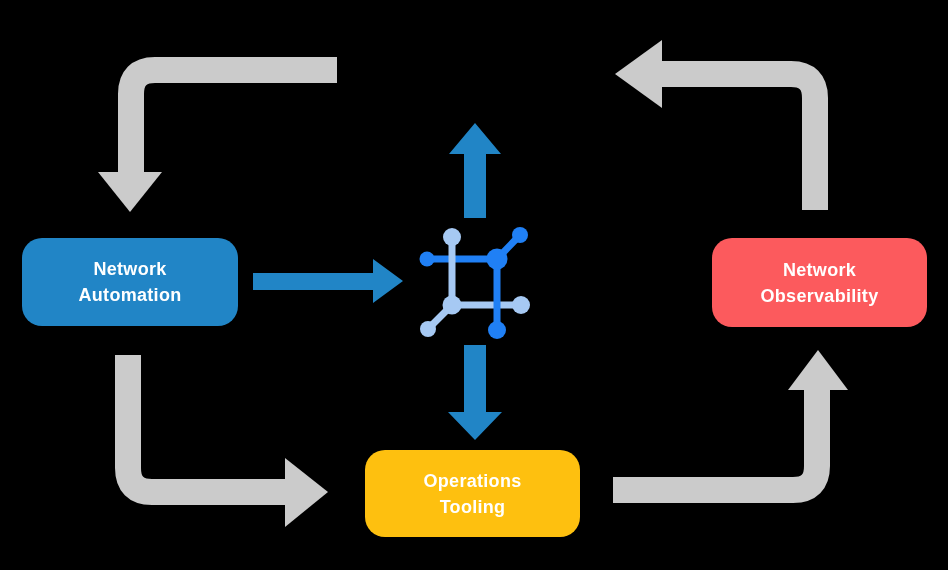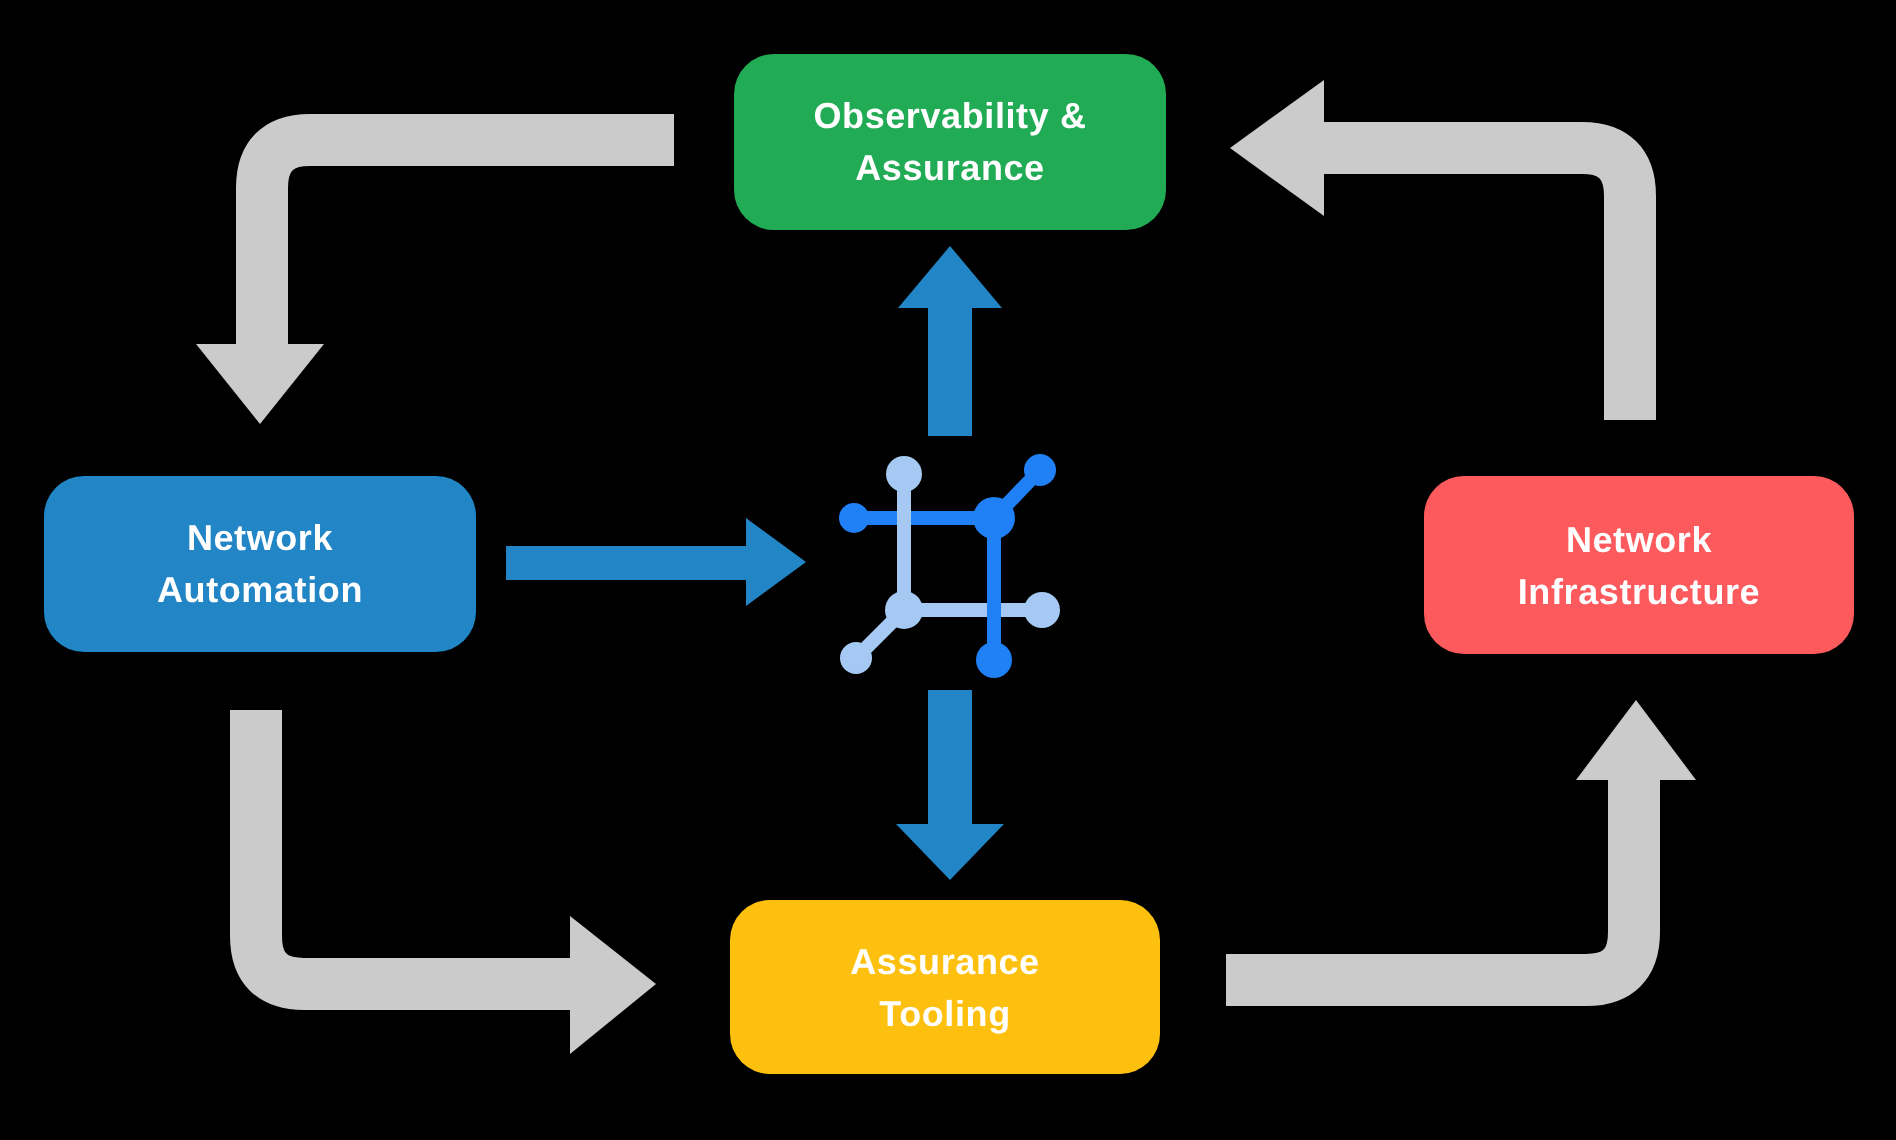--- a/index.html
+++ b/index.html
@@ -91,33 +91,29 @@
       <circle class="icon-light-f" cx="37" cy="83" r="9.5"></circle>
 
       <line class="icon-dark icon-line" x1="82" y1="37" x2="82" y2="108"></line>
       <line class="icon-dark icon-line" x1="82" y1="37" x2="105" y2="13"></line>
       <circle class="icon-dark-f" cx="105" cy="13" r="8"></circle>
       <circle class="icon-dark-f" cx="82" cy="108" r="9"></circle>
       <circle class="icon-dark-f" cx="82" cy="37" r="10.5"></circle>
     </g>
   </svg>
 
-  <div class="node-box" id="box-observability" style="background: rgb(34, 171, 85);">
-    <span>Observability &amp;</span>
-    <span>Assurance</span>
-  </div>
 
   <div class="node-box" id="box-operations" style="background: rgb(33, 133, 198);">
     <span>Network</span>
     <span>Automation</span>
   </div>
 
   <div class="node-box" id="box-infrastructure" style="background: rgb(252, 90, 93);">
     <span>Network</span>
-    <span>Infrastructure</span>
+    <span>Observability</span>
   </div>
 
   <div class="node-box" id="box-tooling" style="background: rgb(254, 192, 15);">
-    <span>Assurance</span>
+    <span>Operations</span>
     <span>Tooling</span>
   </div>
 
 </div>
 
 </body></html>

